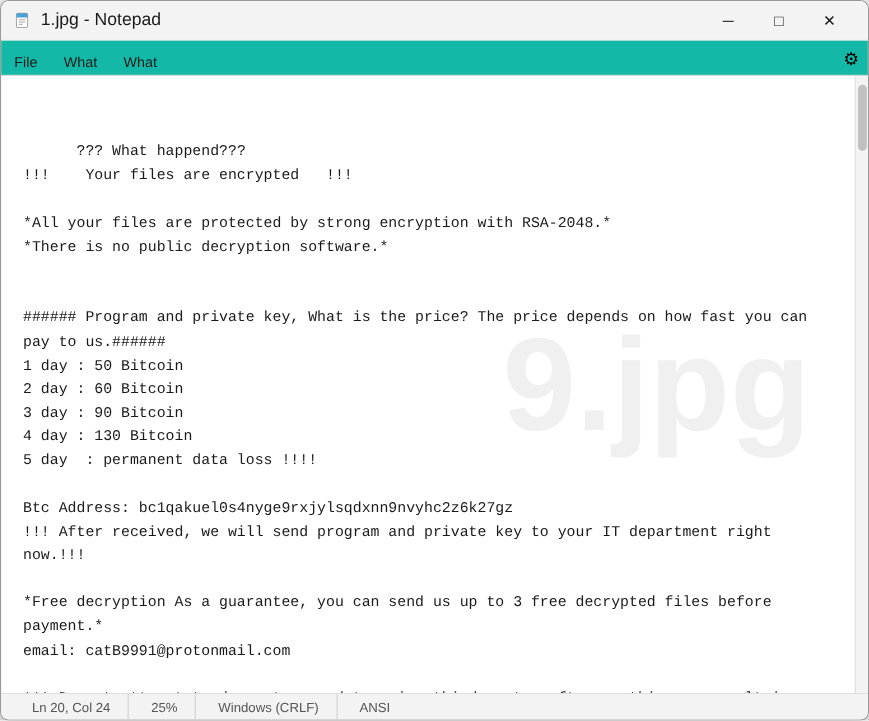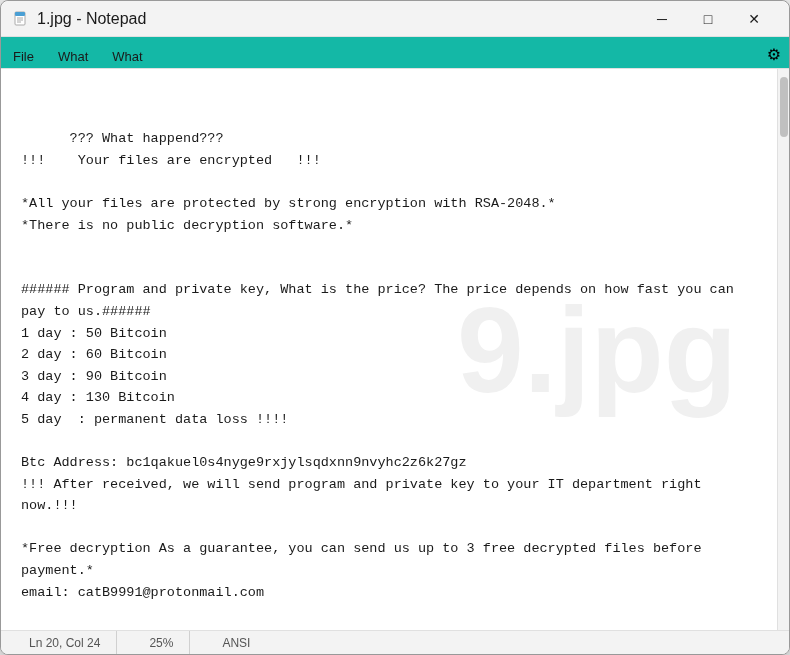--- a/index.html
+++ b/index.html
@@ -160,21 +160,21 @@
 
     .status-bar {
       background: #f3f3f3;
       height: 24px;
       display: flex;
       align-items: center;
       padding: 0 12px;
       border-top: 1px solid #e0e0e0;
       font-size: 12px;
       color: #555;
-      gap: 16px;
+      gap: 4px;
     }
 
     .status-item {
       padding: 0 16px;
       border-right: 1px solid #d0d0d0;
       height: 100%;
       display: flex;
       align-items: center;
     }
 
@@ -245,15 +245,16 @@
 7808</span>
     </div>
     <div class="scrollbar">
       <div class="scrollbar-thumb"></div>
     </div>
   </div>
 
   <div class="status-bar">
     <span class="status-item">Ln 20, Col 24</span>
     <span class="status-item">25%</span>
+    <span class="status-item">Windows (CRLF)</span>
     <span class="status-item">ANSI</span>
   </div>
 </div>
 
 </body></html>

